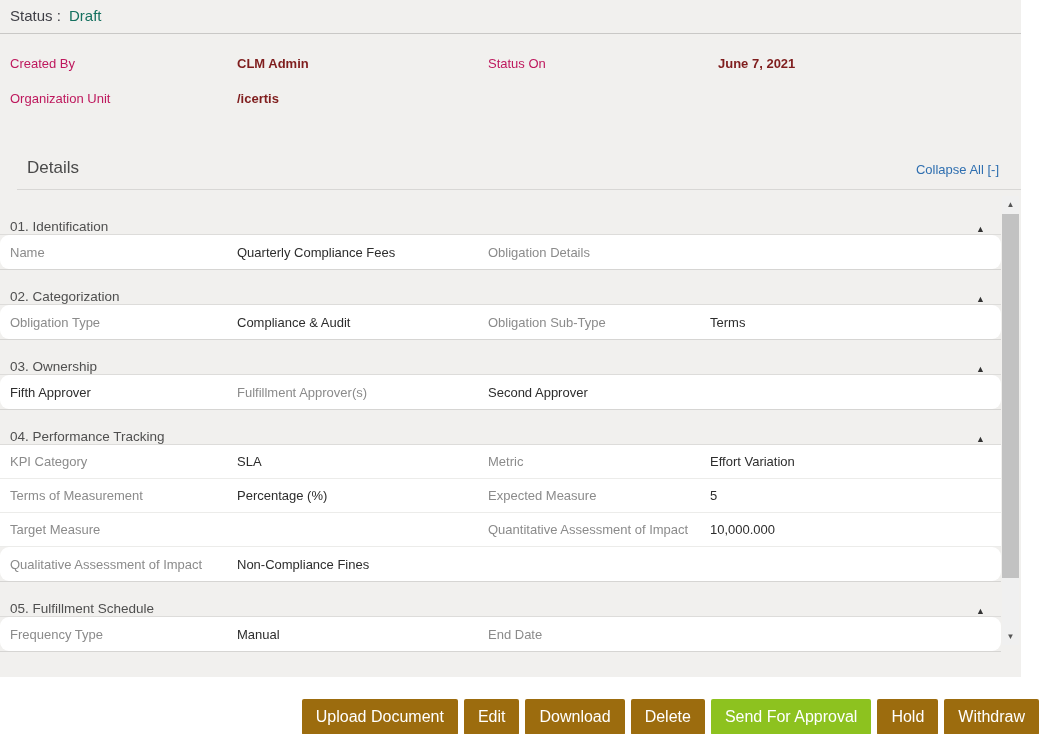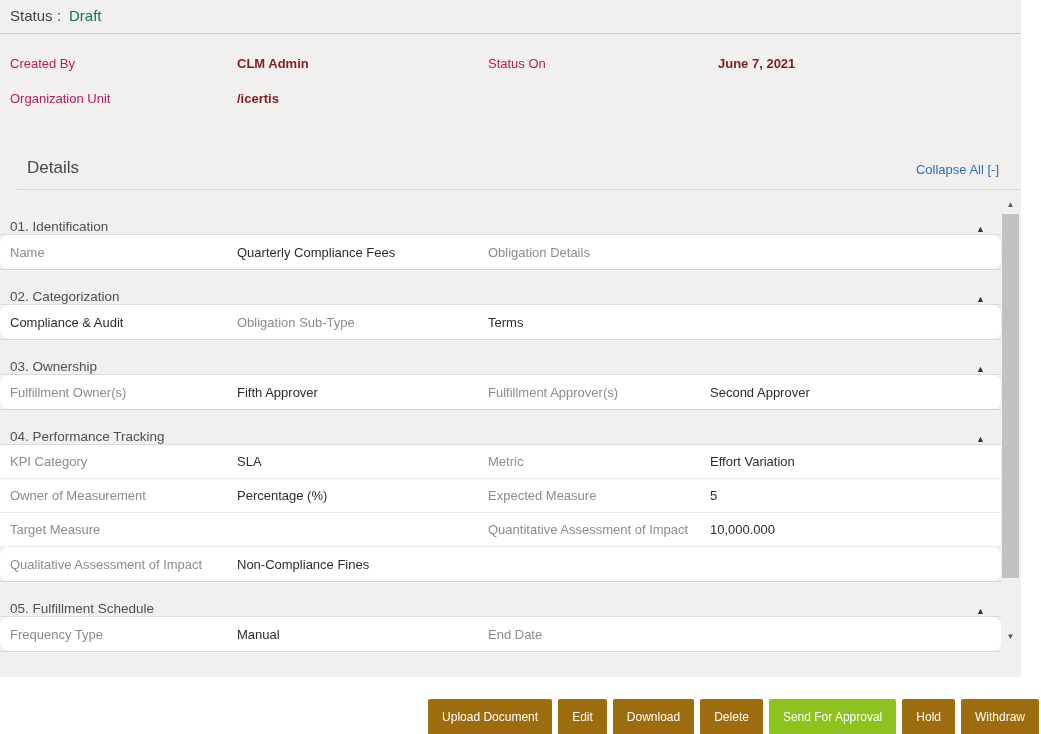--- a/index.html
+++ b/index.html
@@ -135,21 +135,21 @@
     justify-content: flex-end;
     align-items: flex-start;
     padding: 22px 2px 0 0;
     gap: 6px;
   }
   .btn {
     height: 36px;
     padding: 0 14px;
     background: #9c6c0e;
     color: #ffffff;
-    font-size: 12px;
+    font-size: 16px;
     font-family: "Liberation Sans", "DejaVu Sans", sans-serif;
     border: none;
     border-radius: 2px;
     cursor: pointer;
     white-space: nowrap;
   }
   .btn.green { background: #8dc21f; }
 </style>
 </head>
 <body>
@@ -200,56 +200,56 @@
         </div>
       </div>
 
       <div class="section">
         <div class="section-header">
           <span class="section-title">02. Categorization</span>
           <span class="tri">▲</span>
         </div>
         <div class="section-body">
           <div class="field-row">
+            <span class="f-label">Obligation Type</span>
             <span class="f-value">Compliance &amp; Audit</span>
             <span class="f-label">Obligation Sub-Type</span>
             <span class="f-value">Terms</span>
           </div>
         </div>
       </div>
 
       <div class="section">
         <div class="section-header">
           <span class="section-title">03. Ownership</span>
           <span class="tri">▲</span>
         </div>
         <div class="section-body">
           <div class="field-row">
-            <span class="f-label">Fulfillment Owner(s)</span>
             <span class="f-value">Fifth Approver</span>
             <span class="f-label">Fulfillment Approver(s)</span>
             <span class="f-value">Second Approver</span>
           </div>
         </div>
       </div>
 
       <div class="section">
         <div class="section-header">
           <span class="section-title">04. Performance Tracking</span>
           <span class="tri">▲</span>
         </div>
         <div class="section-body">
           <div class="field-row">
             <span class="f-label">KPI Category</span>
             <span class="f-value">SLA</span>
             <span class="f-label">Metric</span>
             <span class="f-value">Effort Variation</span>
           </div>
           <div class="field-row">
-            <span class="f-label">Owner of Measurement</span>
+            <span class="f-label">Terms of Measurement</span>
             <span class="f-value">Percentage (%)</span>
             <span class="f-label">Expected Measure</span>
             <span class="f-value">5</span>
           </div>
           <div class="field-row">
             <span class="f-label">Target Measure</span>
             <span class="f-value"></span>
             <span class="f-label">Quantitative Assessment of Impact</span>
             <span class="f-value">10,000.000</span>
           </div>

